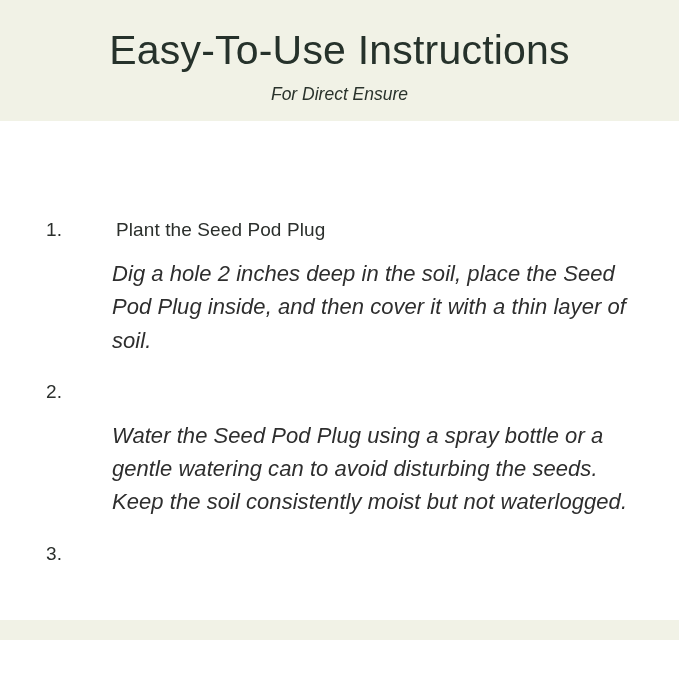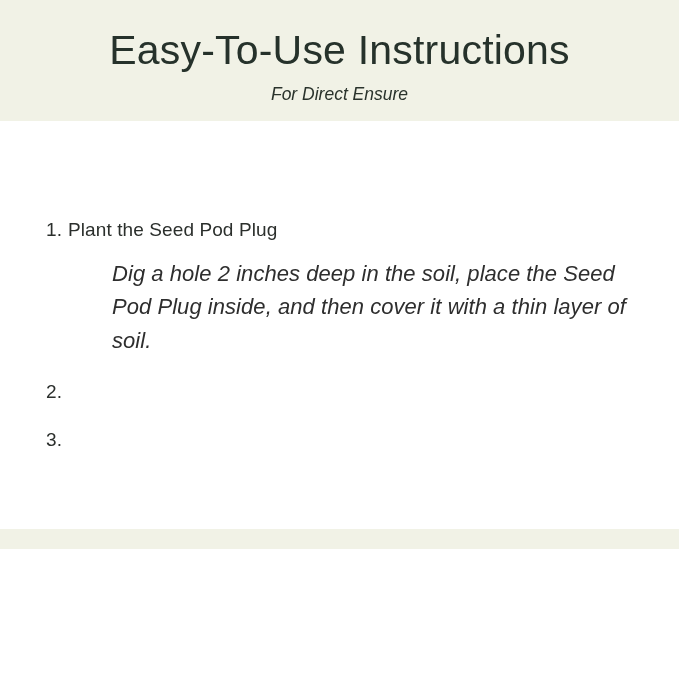--- a/index.html
+++ b/index.html
@@ -11,21 +11,21 @@
     height: 679px;
     background: #ffffff;
     font-family: "Liberation Sans", sans-serif;
     -webkit-font-smoothing: antialiased;
     overflow: hidden;
   }
 
   .page {
     position: relative;
     width: 679px;
-    height: 549px;
+    height: 640px;
     background: #ffffff;
     display: flex;
     flex-direction: column;
   }
 
   
   .header-band {
     height: 121px;
     background: #f1f2e6;
     display: flex;
@@ -98,20 +98,21 @@
 
   .step-num {
     width: 22px;
     flex: 0 0 22px;
     text-align: left;
     color: #2b2f2c;
   }
 
   .step-title {
     color: #2b2f2c;
+    margin-left: 48px;
   }
 
   .step-desc {
     margin: 14px 0 0 66px;
     font-size: 22px;
     font-style: italic;
     font-weight: 400;
     line-height: 1.52;
     color: #2e2e2e;
     max-width: 527px;
@@ -143,20 +144,21 @@
           <span class="step-num">1.</span>
           <span class="step-title">Plant the Seed Pod Plug</span>
         </div>
         <p class="step-desc">Dig a hole 2 inches deep in the soil, place the Seed Pod Plug inside, and then cover it with a thin layer of soil.</p>
       </li>
 
       <li class="step">
         <div class="step-head">
           <span class="step-num">2.</span>
         </div>
+        <p class="step-desc">Water the Seed Pod Plug using a spray bottle or a gentle watering can to avoid disturbing the seeds. Keep the soil consistently moist but not waterlogged.</p>
       </li>
 
       <li class="step">
         <div class="step-head">
           <span class="step-num">3.</span>
         </div>
       </li>
 
     </ol>
   </div>

